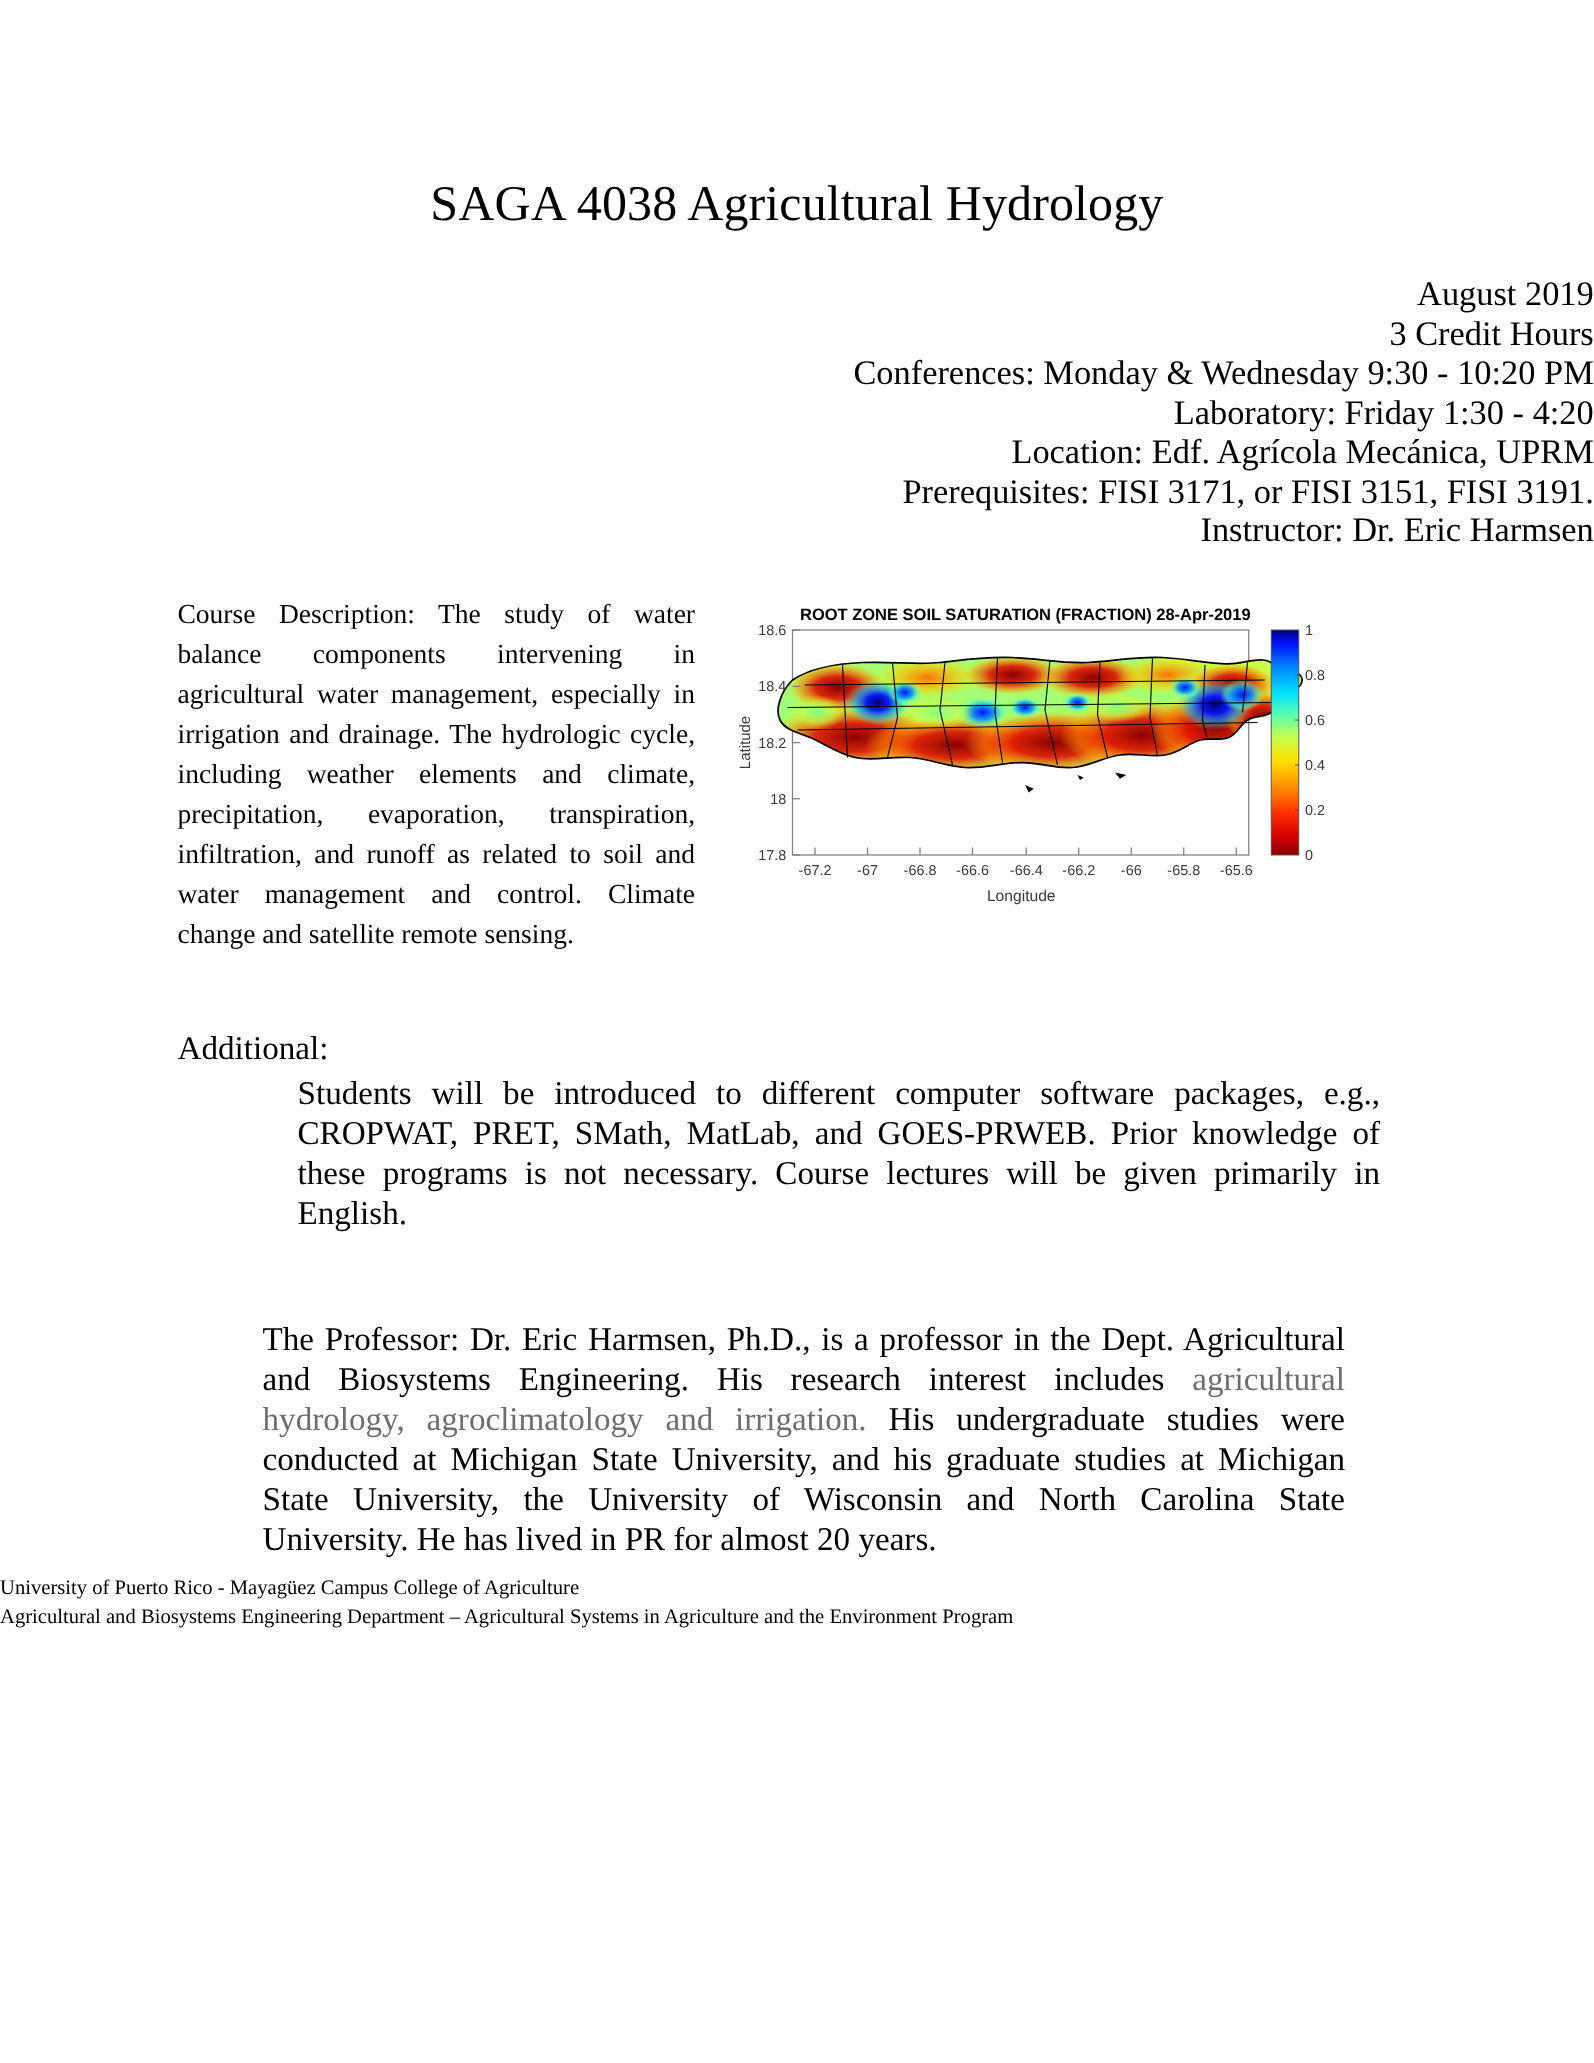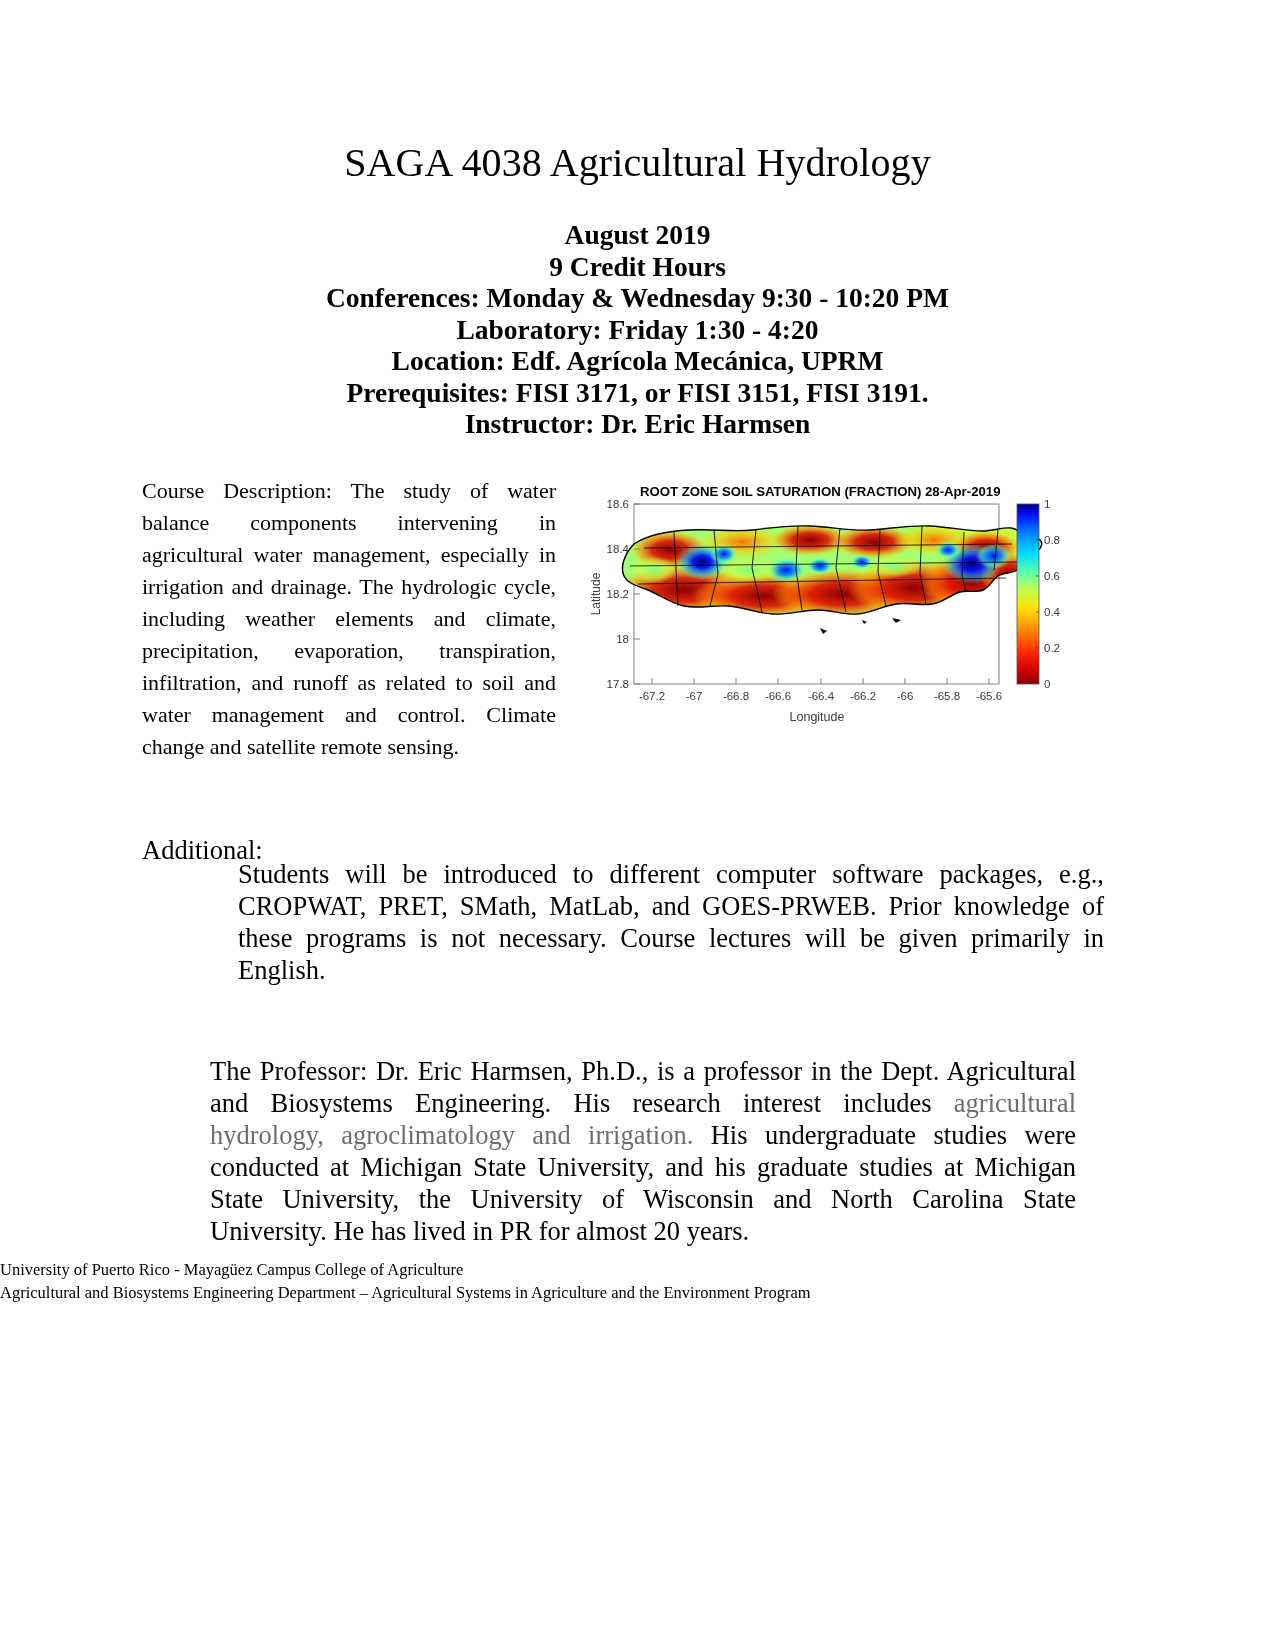--- a/index.html
+++ b/index.html
@@ -35,24 +35,23 @@
     line-height: 46px;
     letter-spacing: .1px;
   }
 
   
   .header-block {
     position: absolute;
     left: 0;
     top: 219px;
     width: 1275px;
-    text-align: center;
+    text-align: right;
     font-size: 27.5px;
     line-height: 31.5px;
-    font-weight: bold;
   }
   .header-block div { white-space: pre; }
 
   
   .desc-wrap {
     position: absolute;
     left: 142px;
     top: 475px;
     width: 934px;
   }
@@ -77,21 +76,20 @@
   }
   .figure-box svg { display: block; }
 
   
   .additional-label {
     position: absolute;
     left: 142px;
     top: 822px;
     font-size: 26.5px;
     line-height: 32px;
-    margin-top: 12px;
   }
   .indent-block {
     position: absolute;
     left: 210px;
     width: 866px;
     font-size: 26.5px;
     line-height: 32px;
     text-align: justify;
     text-justify: inter-word;
   }
@@ -113,21 +111,21 @@
 </style>
 </head>
 <body>
 
 <div class="page">
 
   <div class="doc-title">SAGA 4038 Agricultural Hydrology</div>
 
   <div class="header-block">
     <div>August 2019</div>
-    <div>9 Credit Hours</div>
+    <div>3 Credit Hours</div>
     <div>Conferences: Monday &amp; Wednesday 9:30 - 10:20 PM</div>
     <div>Laboratory: Friday 1:30 - 4:20</div>
     <div>Location: Edf. Agrícola Mecánica, UPRM</div>
     <div>Prerequisites: FISI 3171, or FISI 3151, FISI 3191.</div>
     <div>Instructor: Dr. Eric Harmsen</div>
   </div>
 
   <div class="desc-wrap">
 
     <div class="figure-float">

